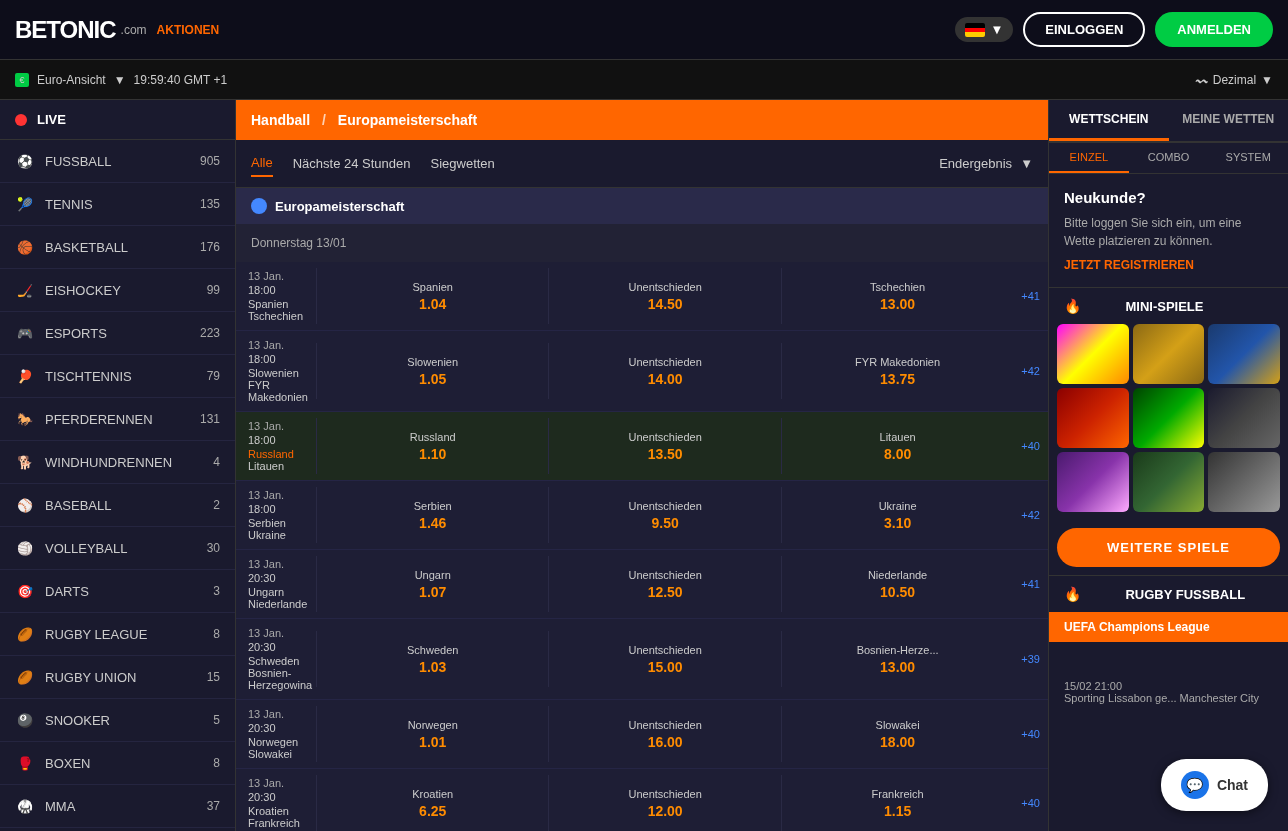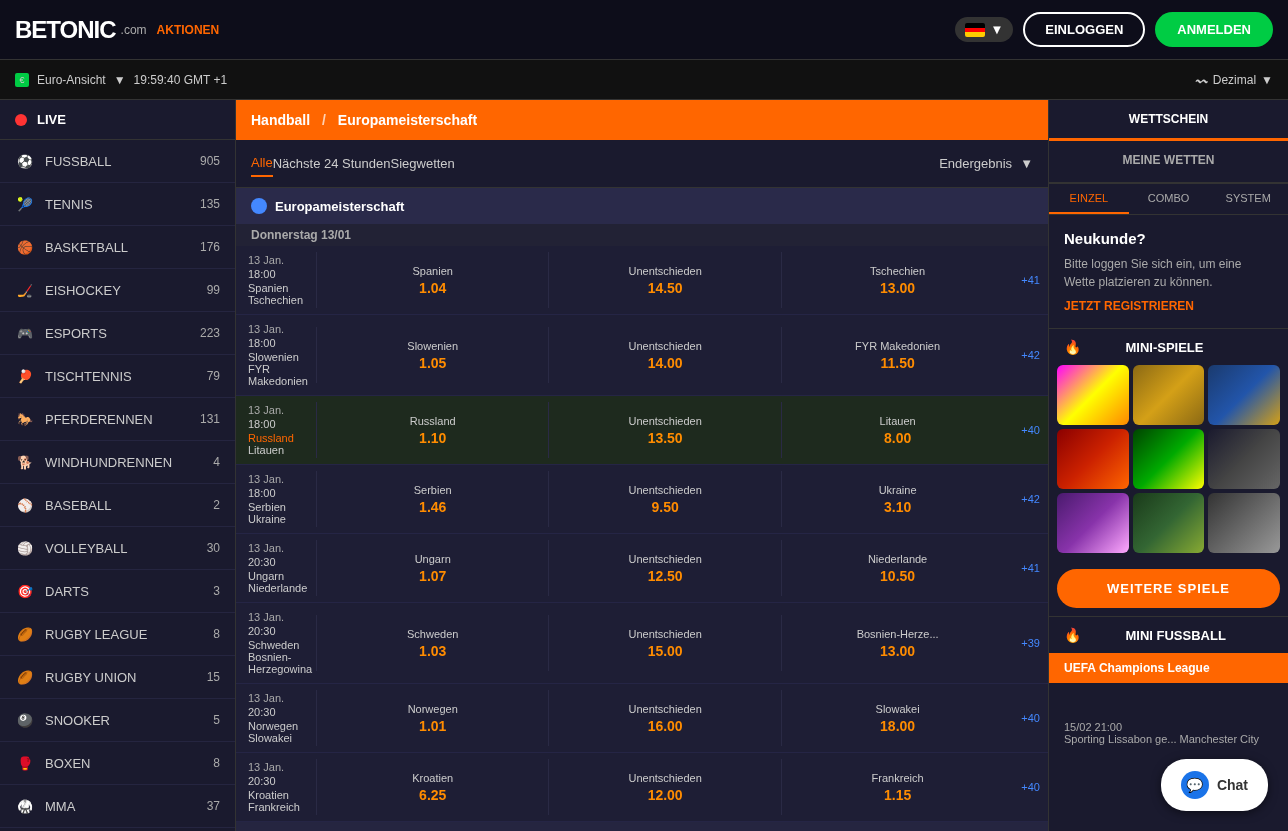--- a/index.html
+++ b/index.html
@@ -41,51 +41,51 @@
     
     
     .main-content { flex: 1; overflow-y: auto; background: #1a1a2e; }
     
     
     .breadcrumb { background: #ff6600; padding: 12px 15px; font-size: 14px; font-weight: bold; }
     .breadcrumb a { color: #fff; text-decoration: none; }
     .breadcrumb-sep { margin: 0 8px; color: rgba(255,255,255,0.7); }
     
     
-    .filter-bar { background: #1a1a2e; padding: 10px 15px; display: flex; align-items: center; border-bottom: 1px solid #333; }
+    .filter-bar { background: #1a1a2e; padding: 10px 15px; display: flex; align-items: center; gap: 20px; border-bottom: 1px solid #333; }
     .filter-tab { color: #ccc; cursor: pointer; padding: 5px 0; font-size: 13px; }
     .filter-tab.active { color: #ff6600; border-bottom: 2px solid #ff6600; }
     .filter-right { margin-left: auto; display: flex; align-items: center; gap: 8px; color: #ccc; font-size: 13px; cursor: pointer; }
     
     
     .tournament-header { background: #2a2a4a; padding: 10px 15px; display: flex; align-items: center; gap: 8px; }
     .tournament-icon { width: 16px; height: 16px; background: #4488ff; border-radius: 50%; }
     .tournament-name { color: #fff; font-size: 13px; font-weight: bold; }
     
     
-    .date-header { background: #222235; padding: 4px 15px; color: #aaa; font-size: 12px; font-weight: bold; }
+    .date-header { background: #222235; padding: 12px 15px; color: #aaa; font-size: 12px; font-weight: normal; }
     
     
     .match-row { display: flex; align-items: center; background: #1e1e35; border-bottom: 1px solid #252545; padding: 0; min-height: 56px; }
     .match-time { width: 80px; padding: 8px 12px; flex-shrink: 0; }
     .match-date { color: #aaa; font-size: 11px; }
     .match-teams { color: #ccc; font-size: 11px; margin-top: 2px; }
     .match-teams span { display: block; }
     .more-odds { color: #4488ff; font-size: 11px; padding: 0 8px; cursor: pointer; }
     
     .odds-group { display: flex; flex: 1; }
     .odds-col { display: flex; flex-direction: column; align-items: center; justify-content: center; flex: 1; padding: 4px; min-height: 56px; border-left: 1px solid #2a2a45; }
     .odds-team-name { color: #ccc; font-size: 11px; margin-bottom: 3px; }
     .odds-number { color: #ff8c00; font-weight: bold; font-size: 14px; }
     
     
     .right-panel { width: 240px; background: #1a1a2e; border-left: 1px solid #333; overflow-y: auto; flex-shrink: 0; }
     
     
-    .bet-tabs { display: flex; border-bottom: 2px solid #333; flex-direction: column; }
+    .bet-tabs { display: flex; border-bottom: 2px solid #333; }
     .bet-tab { flex: 1; padding: 12px 5px; text-align: center; font-size: 12px; font-weight: bold; color: #aaa; cursor: pointer; border-bottom: 3px solid transparent; }
     .bet-tab.active { color: #fff; border-bottom: 3px solid #ff6600; }
     
     .bet-sub-tabs { display: flex; border-bottom: 1px solid #333; }
     .bet-sub-tab { flex: 1; padding: 8px 5px; text-align: center; font-size: 11px; color: #aaa; cursor: pointer; }
     .bet-sub-tab.active { color: #ff6600; border-bottom: 2px solid #ff6600; }
     
     .neukunde { padding: 15px; }
     .neukunde h3 { font-size: 15px; font-weight: bold; margin-bottom: 8px; }
     .neukunde p { color: #aaa; font-size: 12px; line-height: 1.5; }
@@ -308,21 +308,21 @@
         <div class="odds-col">
           <span class="odds-team-name">Slowenien</span>
           <span class="odds-number">1.05</span>
         </div>
         <div class="odds-col">
           <span class="odds-team-name">Unentschieden</span>
           <span class="odds-number">14.00</span>
         </div>
         <div class="odds-col">
           <span class="odds-team-name">FYR Makedonien</span>
-          <span class="odds-number">11.50</span>
+          <span class="odds-number">13.75</span>
         </div>
       </div>
       <span class="more-odds">+42</span>
     </div>
 
     <div class="match-row" style="background:#1e2a1e;">
       <div class="match-time">
         <div class="match-date">13 Jan.</div>
         <div class="match-teams">
             <span>18:00</span>
@@ -533,21 +533,21 @@
       <div class="game-thumb game-cards"></div>
       <div class="game-thumb game-lady"></div>
       <div class="game-thumb game-midas"></div>
       <div class="game-thumb game-dice"></div>
     </div>
     <button class="weitere-btn">WEITERE SPIELE</button>
 
     
     <div class="mini-fussball-header">
       <span class="mini-spiele-icon">🔥</span>
-      <span class="mini-spiele-title">MINI FUSSBALL</span>
+      <span class="mini-spiele-title">RUGBY FUSSBALL</span>
     </div>
     <div class="champions-league">UEFA Champions League</div>
     <div class="match-mini">
       <div>15/02 21:00</div>
       <div>Sporting Lissabon  ge...  Manchester City</div>
     </div>
   </div>
 
 </div>
 

